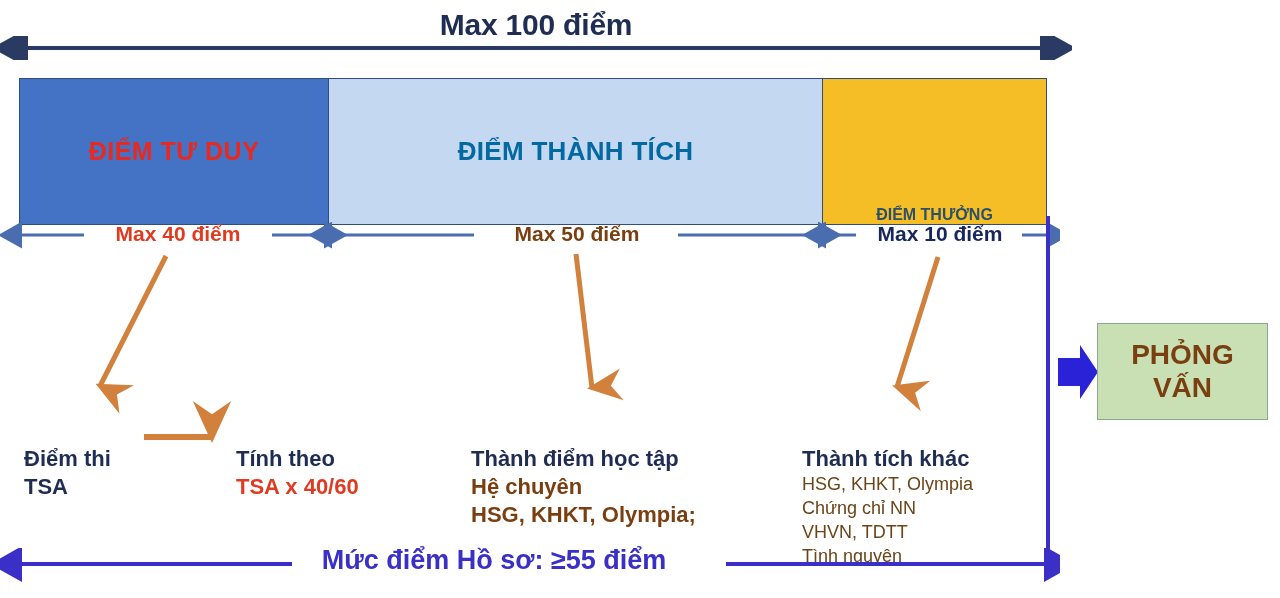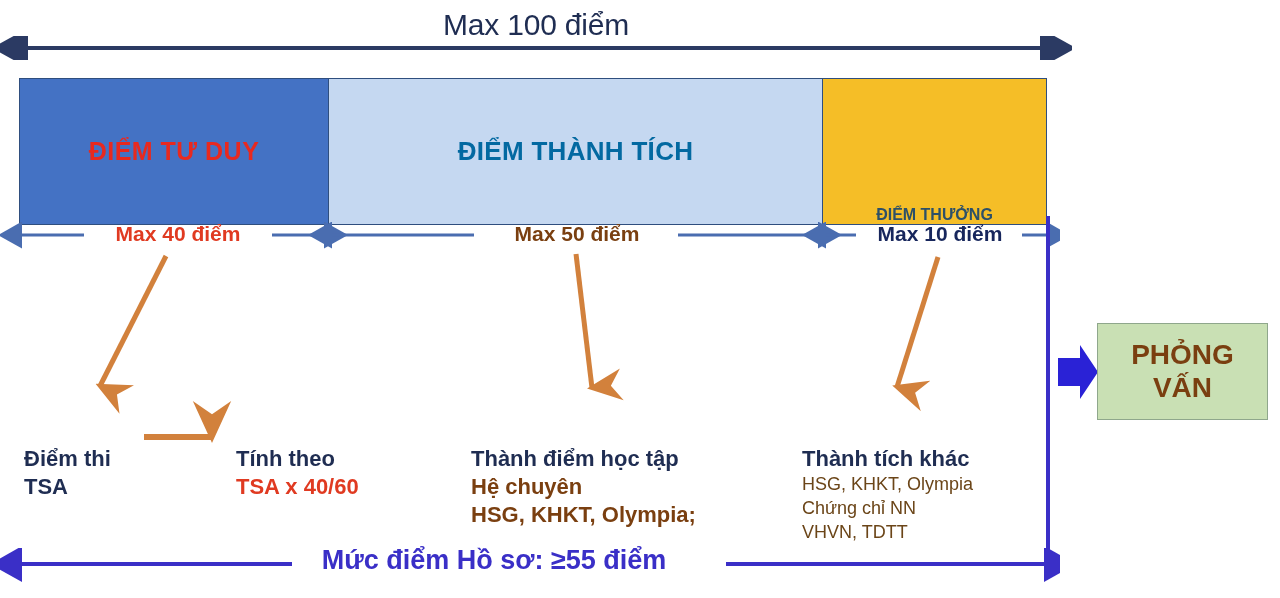--- a/index.html
+++ b/index.html
@@ -16,21 +16,21 @@
     height: 598px;
     background: #ffffff;
   }
   .abs { position: absolute; }
 
   
   #title {
     left: 0; top: 8px; width: 1072px;
     text-align: center;
     font-size: 30px;
-    font-weight: normal;
+    font-weight: bold;
     color: #1F2D52;
     letter-spacing: -0.2px;
   }
 
   
   #top-arrow-svg { left: 0; top: 36px; }
 
   
   #bar {
     left: 19px; top: 78px;
@@ -210,20 +210,21 @@
     <div class="hd">Thành điểm học tập</div>
     <div class="sub-brown">Hệ chuyên</div>
     <div class="sub-brown">HSG, KHKT, Olympia;</div>
   </div>
 
   <div id="blk-khac" class="abs blk">
     <div class="hd">Thành tích khác</div>
     <div class="lst sub-brown-light">HSG, KHKT, Olympia</div>
     <div class="lst sub-brown-light">Chứng chỉ NN</div>
     <div class="lst sub-brown-light">VHVN, TDTT</div>
+    <div class="lst sub-brown-light">Tình nguyện</div>
   </div>
 
   <div id="vline" class="abs"></div>
 
   <svg id="block-arrow-svg" class="abs" width="44" height="60">
     <path d="M2,16 L24,16 L24,3 L42,30 L24,57 L24,44 L2,44 Z" fill="#2A22D6"></path>
   </svg>
 
   <div id="green-box" class="abs">
     <div>

